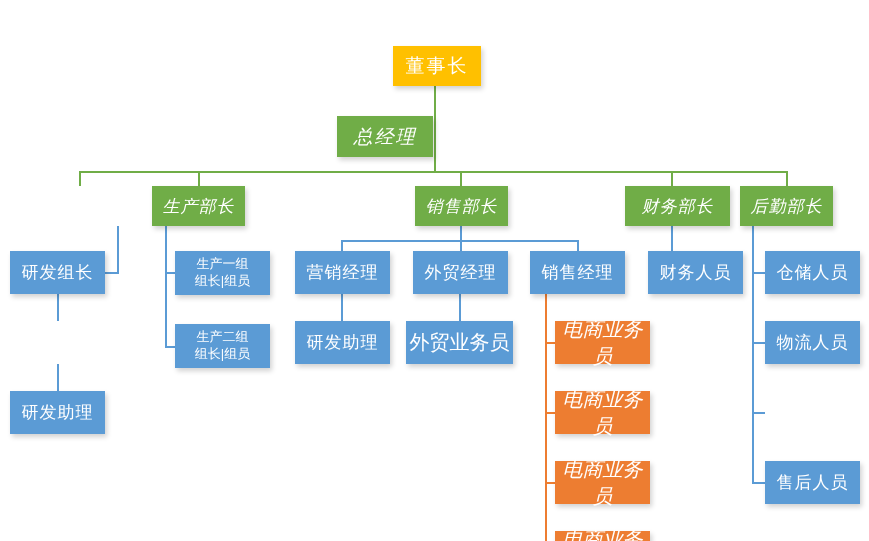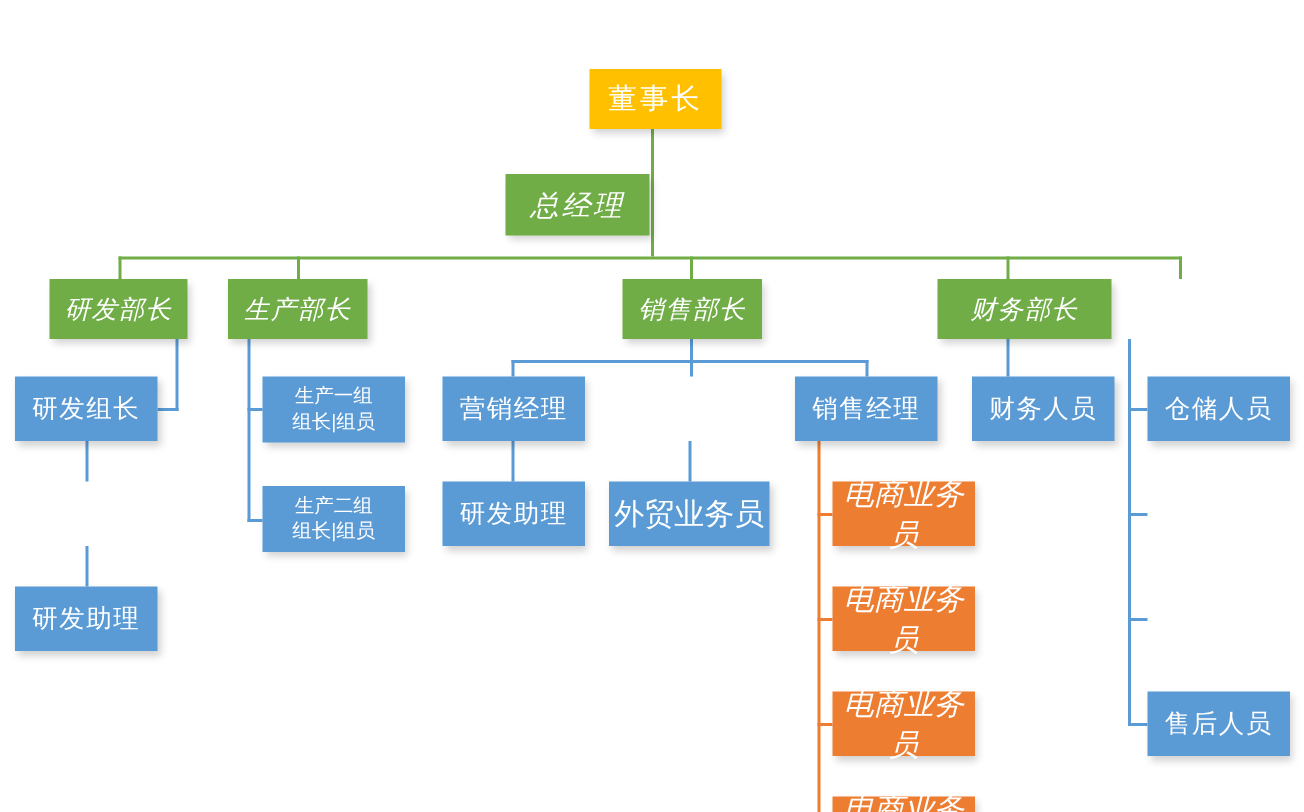--- a/index.html
+++ b/index.html
@@ -94,51 +94,54 @@
   <div class="line lh lo" style="left:545px;top:516px;width:10px"></div>
 
   <div class="node yellow top" style="left:393px;top:10px;width:88px;height:40px">
     <span>董事长</span>
   </div>
 
   <div class="node green top" style="left:337px;top:80px;width:96px;height:41px">
     <span>总经理</span>
   </div>
 
-  <div class="node green" style="left:33px;top:150px;width:92px;height:40px">
-    <span>研发部长</span>
-  </div>
   <div class="node green" style="left:152px;top:150px;width:93px;height:40px">
     <span>生产部长</span>
   </div>
   <div class="node green" style="left:415px;top:150px;width:93px;height:40px">
     <span>销售部长</span>
   </div>
-  <div class="node green" style="left:625px;top:150px;width:116px;height:40px">
+  <div class="node green" style="left:625px;top:150px;width:105px;height:40px">
     <span>财务部长</span>
+  </div>
+  <div class="node green" style="left:740px;top:150px;width:93px;height:40px">
+    <span>后勤部长</span>
   </div>
 
   <div class="node blue" style="left:10px;top:215px;width:95px;height:43px">
     <span>研发组长</span>
   </div>
   <div class="node blue" style="left:10px;top:355px;width:95px;height:43px">
     <span>研发助理</span>
   </div>
 
   <div class="node blue two-line" style="left:175px;top:215px;width:95px;height:44px">
     <span>生产一组</span>
     <span>组长|组员</span>
   </div>
   <div class="node blue two-line" style="left:175px;top:288px;width:95px;height:44px">
     <span>生产二组</span>
     <span>组长|组员</span>
   </div>
 
   <div class="node blue" style="left:295px;top:215px;width:95px;height:43px">
     <span>营销经理</span>
+  </div>
+  <div class="node blue" style="left:413px;top:215px;width:95px;height:43px">
+    <span>外贸经理</span>
   </div>
   <div class="node blue" style="left:530px;top:215px;width:95px;height:43px">
     <span>销售经理</span>
   </div>
 
   <div class="node blue" style="left:295px;top:285px;width:95px;height:43px">
     <span>研发助理</span>
   </div>
   <div class="node blue tight" style="left:406px;top:285px;width:107px;height:43px">
     <span>外贸业务员</span>
@@ -157,19 +160,22 @@
     <span>电商业务员</span>
   </div>
 
   <div class="node blue" style="left:648px;top:215px;width:95px;height:43px">
     <span>财务人员</span>
   </div>
 
   <div class="node blue" style="left:765px;top:215px;width:95px;height:43px">
     <span>仓储人员</span>
   </div>
+  <div class="node blue" style="left:765px;top:285px;width:95px;height:43px">
+    <span>物流人员</span>
+  </div>
   <div class="node blue" style="left:765px;top:425px;width:95px;height:43px">
     <span>售后人员</span>
   </div>
 
   <div class="artifact" style="left:420px;top:536px;width:14px;height:5px"></div>
 
 </div>
 
 </body></html>

